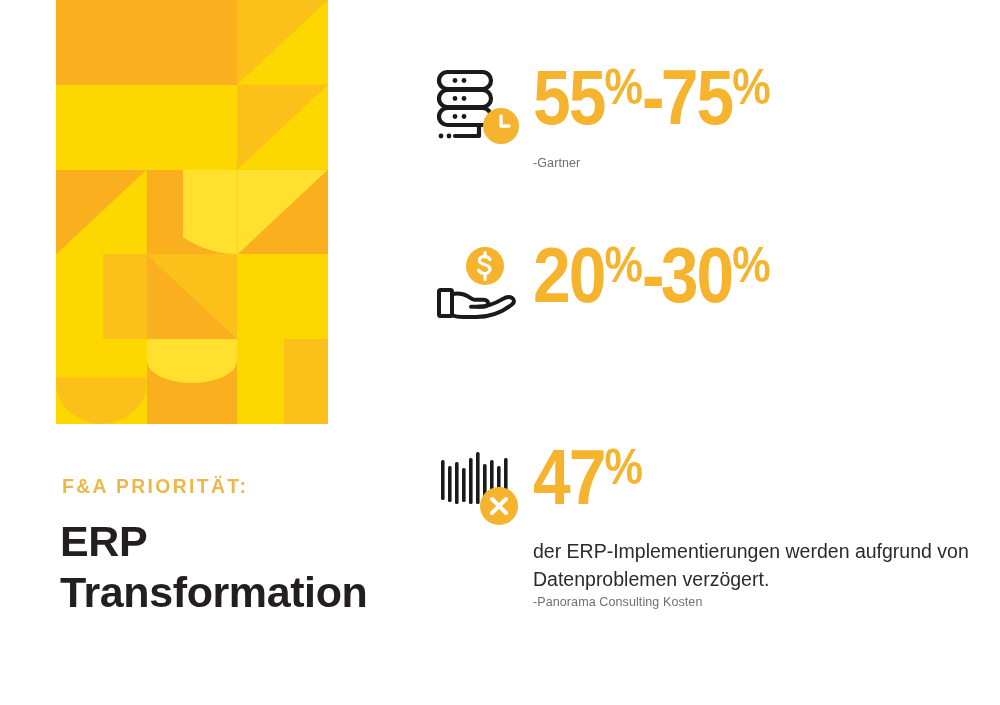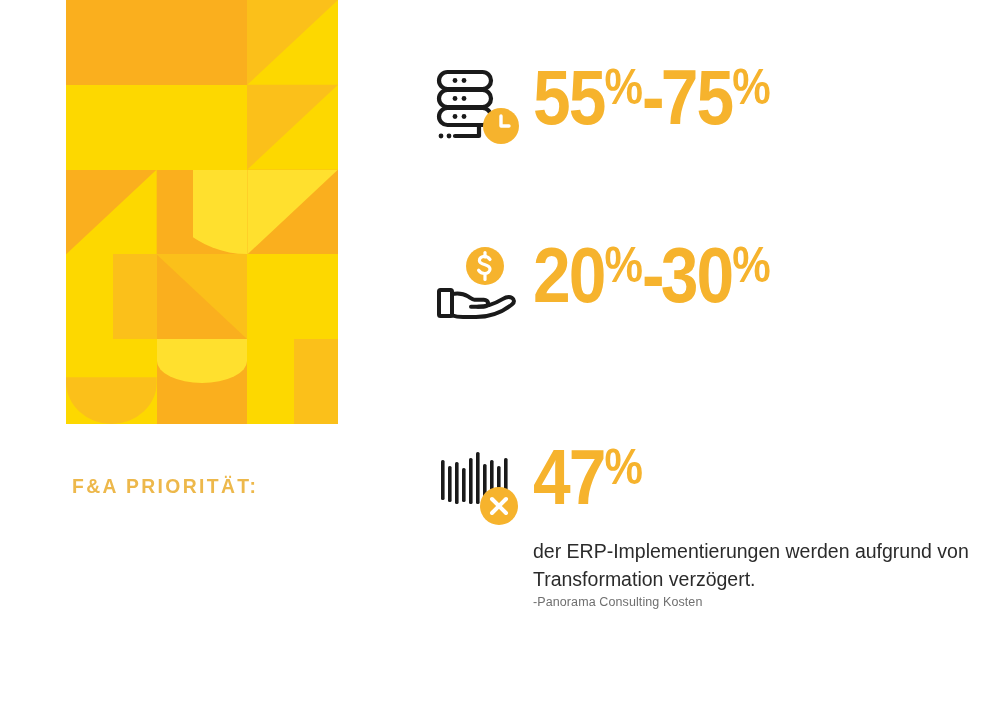--- a/index.html
+++ b/index.html
@@ -12,21 +12,21 @@
     height: 705px;
     position: relative;
     overflow: hidden;
     font-family: "Liberation Sans", sans-serif;
     -webkit-font-smoothing: antialiased;
   }
 
   
   #left-column {
     position: absolute;
-    left: 10px;
+    left: 0;
     top: 0;
     width: 420px;
     height: 499px;
   }
 
   #artwork {
     position: absolute;
     left: 56px;
     top: 0px;
     width: 272px;
@@ -200,20 +200,24 @@
       <div class="shape" style="left:33.33%;width:33.33%;background:#FDD800;"></div>
       <div class="shape" style="left:33.33%;width:33.33%;height:100%;background:#FBC01A;border-radius:0 0 50% 50%;clip-path:polygon(0 45%,100% 45%,100% 100%,0 100%);"></div>
       <div class="shape" style="left:66.66%;width:33.33%;background:#FDD800;clip-path:polygon(0 0,100% 100%,0 100%);"></div>
       <div class="shape" style="left:66.66%;width:33.33%;background:#FFE02E;clip-path:polygon(0 0,100% 0,100% 100%);"></div>
     </div>
 
   </div>
 
   <div id="brandline">F&amp;A PRIORITÄT:</div>
 
+  <div id="headline">
+    <span class="hl-line">ERP</span>
+    <span class="hl-line">Transformation</span>
+  </div>
 </div>
 
 <div id="stats">
 
   <div class="stat-block" id="stat-0">
     <div class="stat-head">
       <div class="stat-icon">
         <svg viewBox="0 0 96 96" width="96" height="96" aria-hidden="true">
           <g fill="none" stroke="#1A1A1A" stroke-width="4.2" stroke-linecap="round" stroke-linejoin="round">
             <rect x="6" y="10" width="52" height="17" rx="8.5"></rect>
@@ -235,20 +239,21 @@
           <g fill="none" stroke="#FFFFFF" stroke-width="3.4" stroke-linecap="round" stroke-linejoin="round">
             <path d="M68 54 L68 64 L76 64"></path>
           </g>
         </svg>
       </div>
       <div class="stat-value">
         <span>55</span><span class="pct">%</span><span class="dash">-</span><span>75</span><span class="pct">%</span>
       </div>
     </div>
     <div class="stat-body">
+      <p class="stat-source">-Gartner</p>
     </div>
   </div>
 
   <div class="stat-block" id="stat-1">
     <div class="stat-head">
       <div class="stat-icon">
         <svg viewBox="0 0 96 96" width="96" height="96" aria-hidden="true">
           <circle cx="52" cy="30" r="19" fill="#F6B32D"></circle>
           <g fill="none" stroke="#FFFFFF" stroke-width="3.2" stroke-linecap="round" stroke-linejoin="round">
             <path d="M57 23.5c-1.6-2.2-3.6-3.1-5.6-3.1-2.8 0-5 1.7-5 4.1 0 5 10.6 3.1 10.6 8.6 0 2.6-2.4 4.4-5.4 4.4-2.3 0-4.4-1-6-3.2"></path>
@@ -289,18 +294,18 @@
             <path d="M59 55 L73 69"></path>
             <path d="M73 55 L59 69"></path>
           </g>
         </svg>
       </div>
       <div class="stat-value">
         <span>47</span><span class="pct">%</span>
       </div>
     </div>
     <div class="stat-body">
-      <p class="stat-desc">der ERP-Implementierungen werden aufgrund von Transformation verzögert.</p>
+      <p class="stat-desc">der ERP-Implementierungen werden aufgrund von Datenproblemen verzögert.</p>
       <p class="stat-source">-Panorama Consulting Kosten</p>
     </div>
   </div>
 
 </div>
 
 </body></html>

